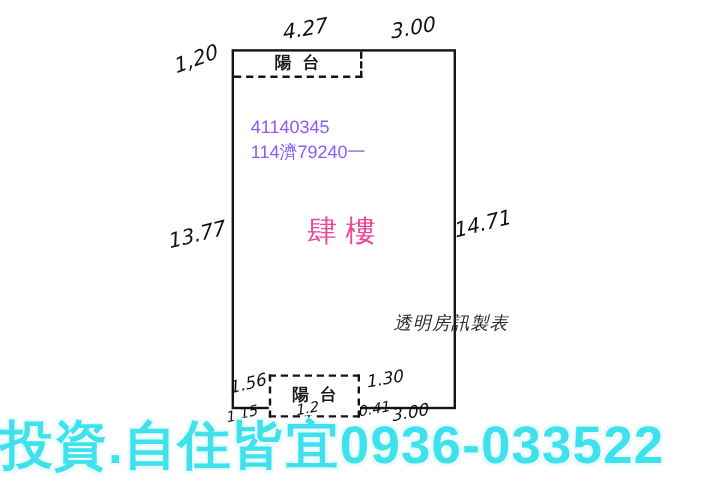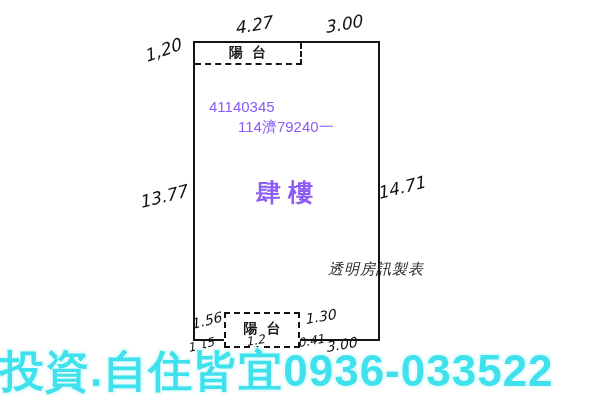--- a/index.html
+++ b/index.html
@@ -33,21 +33,21 @@
     padding-top:6px;box-sizing:border-box;
   }
   .balcony-label{
     font-size:14px;color:#1a1a1a;letter-spacing:9px;text-indent:9px;
     white-space:nowrap;
     font-weight:bold;
   }
   .typed{color:#8b5cf6;font-size:15px;white-space:nowrap;}
   .floor-label{
     font-family:"DejaVu Serif", serif;
-    font-weight:bold;font-size:25px;color:#8b5cf6;
+    font-weight:normal;font-size:25px;color:#ec4899;
     letter-spacing:7px;white-space:nowrap;
   }
   .maker{font-size:15px;color:#2a2a2a;white-space:nowrap;letter-spacing:1px;font-style:italic;}
   
   .hw{
     font-family:"DejaVu Sans", sans-serif;
     font-style:italic;
     color:#101010;
     white-space:nowrap;
     transform-origin:left center;
@@ -77,21 +77,21 @@
 
   <div class="abs balcony-top">
     <span class="balcony-label">陽台</span>
   </div>
 
   <div class="abs balcony-bottom">
     <span class="balcony-label">陽台</span>
   </div>
 
   <div class="abs typed" style="left:209px;top:98px;">41140345</div>
-  <div class="abs typed" style="left:209px;top:118px;margin-left:29px;">114濟79240一</div>
+  <div class="abs typed" style="left:209px;top:118px;">114濟79240一</div>
 
   <div class="abs floor-label" style="left:256px;top:176px;">肆樓</div>
 
   <div class="abs maker" style="left:328px;top:260px;">透明房訊製表</div>
 
   <div class="abs hw hw-lg r-20" style="left:146px;top:46px;">1,20</div>
   <div class="abs hw hw-lg r-10" style="left:236px;top:18px;">4.27</div>
   <div class="abs hw hw-lg r-10" style="left:326px;top:17px;">3.00</div>
   <div class="abs hw hw-lg r-14" style="left:141px;top:192px;">13.77</div>
   <div class="abs hw hw-lg r-14" style="left:379px;top:183px;">14.71</div>

